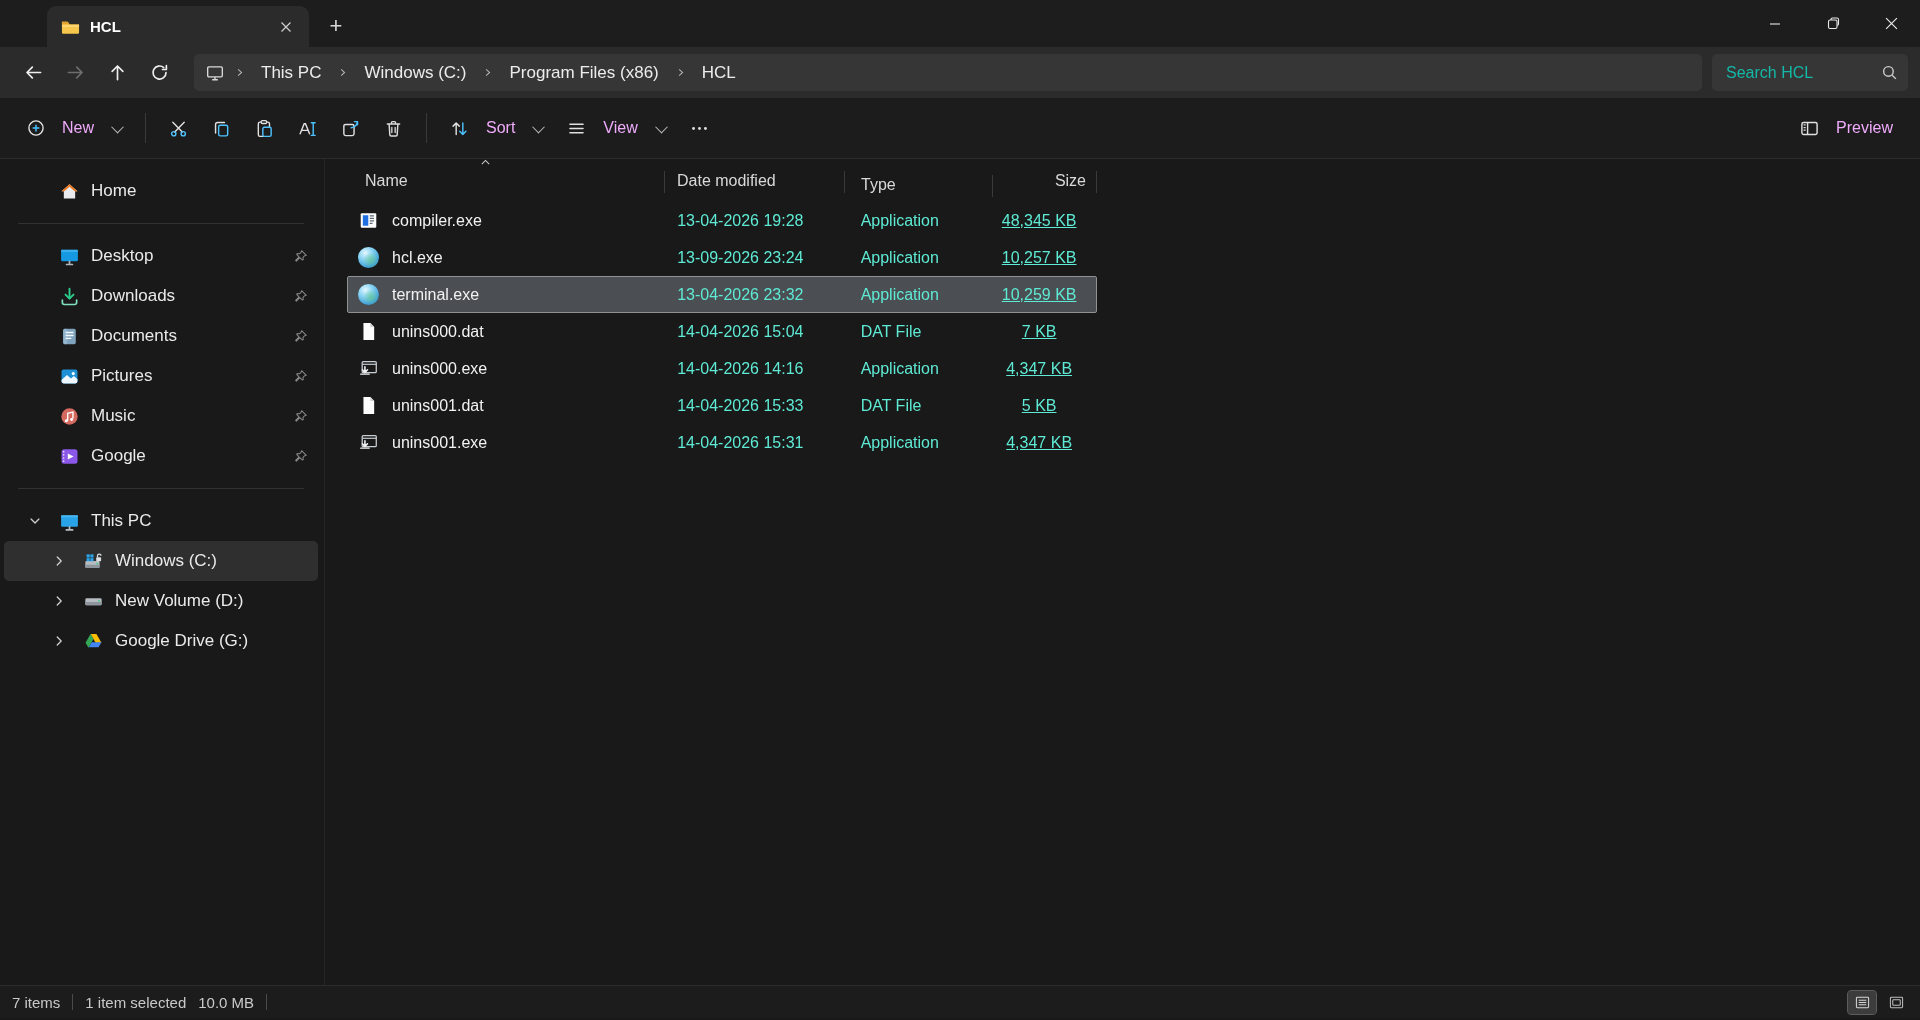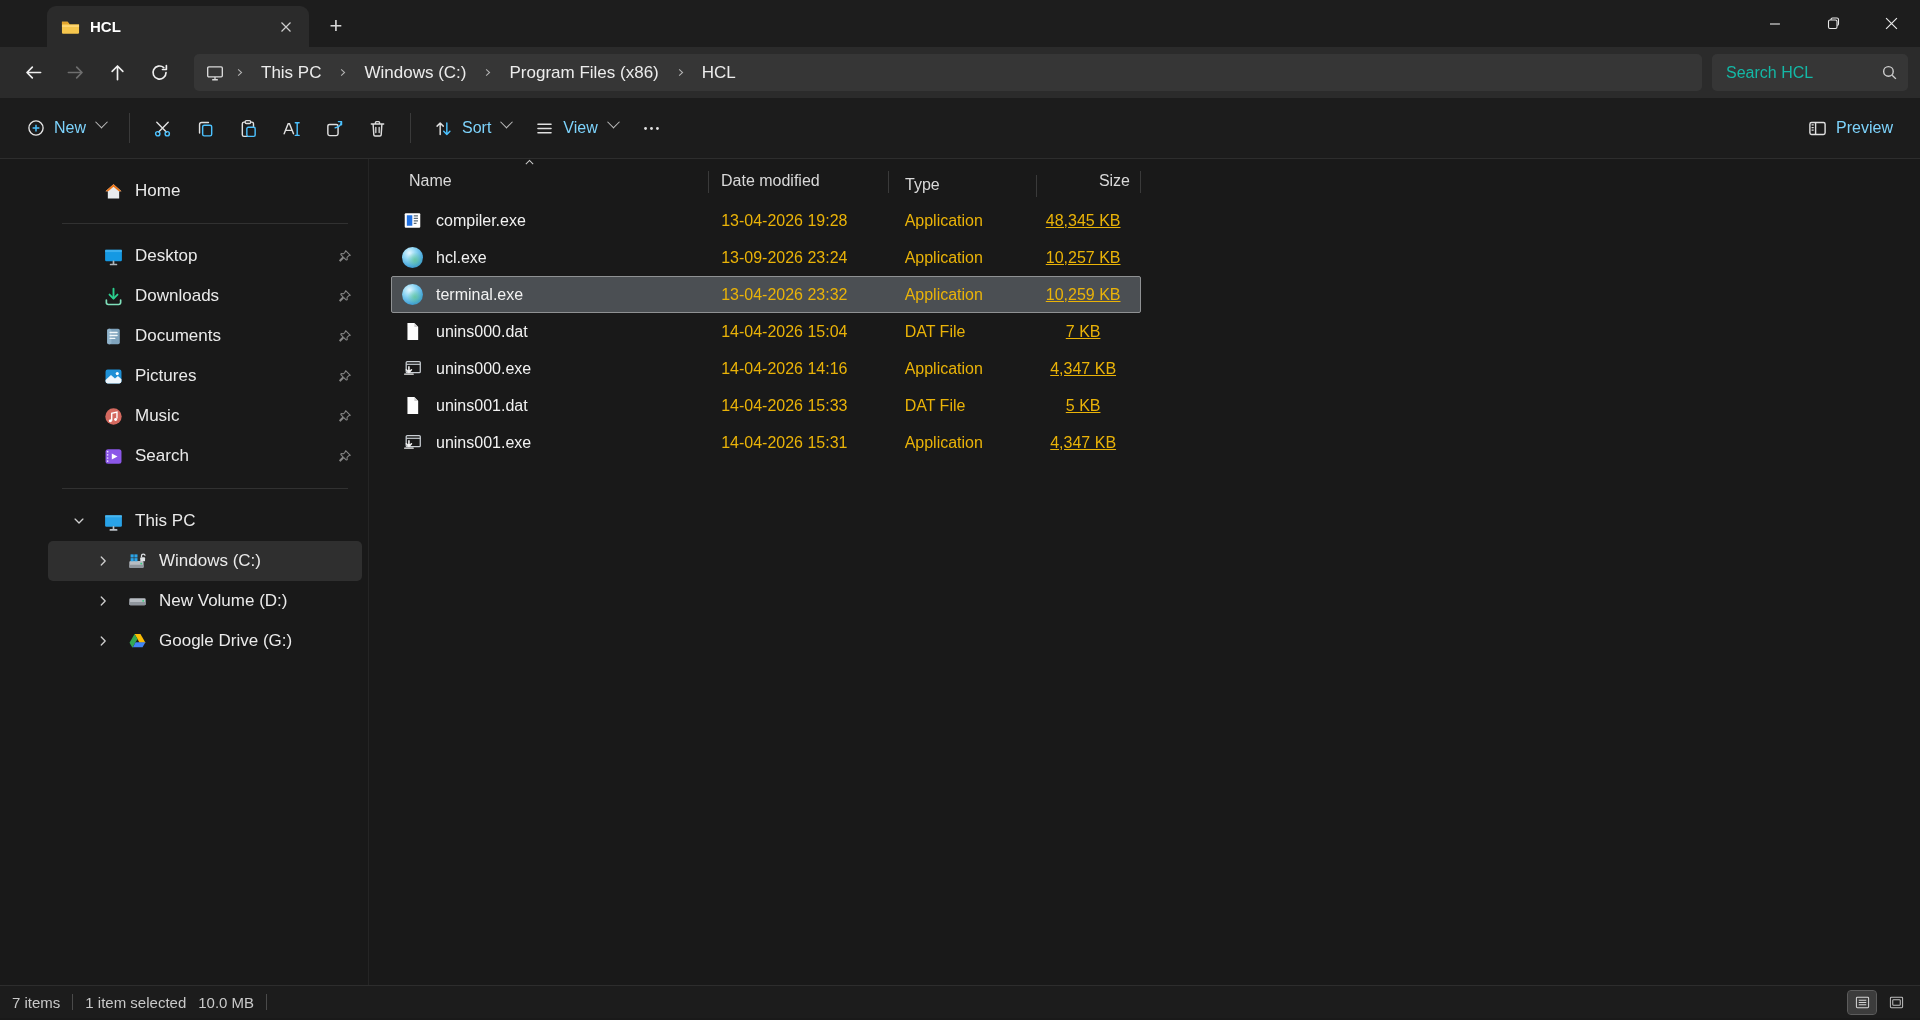--- a/index.html
+++ b/index.html
@@ -33,27 +33,27 @@
   .crumb { font-size:17px; color:#ececec; padding:3px 6px; border-radius:4px; white-space:nowrap; }
   .crumb-sep { flex:0 0 auto; padding:0 2px; }
   .searchbox {
     width:196px; height:37px; background:#363636; border-radius:5px;
     display:flex; align-items:center; padding:0 10px 0 14px; gap:8px;
   }
   .search-ph { flex:1; font-size:16px; color:#14b8a6; }
 
   
   .toolbar { height:61px; background:#1c1c1c; border-bottom:1px solid #2d2d2d; display:flex; align-items:center; padding:0 16px; gap:2px; }
-  .tbtn { display:flex; align-items:flex-start; gap:9px; padding:9px 11px; border-radius:5px; color:#7dd3fc; font-size:16px; }
+  .tbtn { display:flex; align-items:center; gap:17px; padding:9px 11px; border-radius:5px; color:#f0abfc; font-size:16px; }
   .tdiv { width:1px; height:30px; background:#3a3a3a; margin:0 10px; }
   .chev-down { width:9px; height:9px; border-right:1.6px solid #bdbdbd; border-bottom:1.6px solid #bdbdbd; transform:rotate(45deg) translate(-1px,-1px); margin-left:2px; }
   .spacer { flex:1; }
 
   
-  .content { display:flex; height:826px;padding-left:44px; }
+  .content { display:flex; height:826px; }
 
   
   .sidebar { width:325px; padding:12px 6px 0 4px; overflow:hidden; border-right:1px solid #252525; }
   .side-item { display:flex; align-items:center; height:40px; border-radius:5px; padding:0 10px 0 18px; gap:11px; }
   .side-item.selected { background:#2f2f2f; }
   .side-item .chevslot { width:26px; flex:0 0 auto; display:flex; align-items:center; justify-content:center; }
   .side-item.child { padding-left:42px; }
   .slabel { font-size:17px; color:#eaeaea; white-space:nowrap; }
   .pin { margin-left:auto; flex:0 0 auto; opacity:.85; }
   .side-sep { height:1px; background:#313131; margin:12px 14px; }
@@ -66,21 +66,21 @@
   .hc span { transform:translateY(-1px); }
   .col-name { width:318px; padding-left:18px; }
   .col-date { width:180px; padding-left:12px; }
   .col-type { width:148px; padding-left:16px;margin-top:8px; }
   .col-size { width:104px; justify-content:flex-end; padding-right:10px; }
   .sort-caret { position:absolute; left:132px; top:-9px; }
 
   .rows { margin-top:3px; }
   .row { display:flex; align-items:center; height:37px; width:750px; border:1px solid transparent; border-radius:2px; }
   .row.selected { background:#4b4f53; border-color:#8f9193; }
-  .cell { font-size:16px; color:#eab308; white-space:nowrap; overflow:hidden; }
+  .cell { font-size:16px; color:#5eead4; white-space:nowrap; overflow:hidden; }
   .cell.name { width:318px; display:flex; align-items:center; gap:13px; padding-left:10px; color:#f2f2f2; }
   .cell.date { width:180px; padding-left:12px; }
   .cell.type { width:148px; padding-left:16px; }
   .cell.size { width:104px; text-align:center; padding-right:10px;text-decoration:underline; }
   .ficon { width:21px; height:21px; flex:0 0 auto; }
   .sphere { border-radius:50%;
     background:
       radial-gradient(circle at 62% 62%, rgba(96,200,130,.65) 0%, rgba(96,200,130,0) 42%),
       radial-gradient(circle at 35% 28%, #e3f7ff 0%, #8fd6f4 32%, #45a4da 68%, #2e7fb0 100%);
   }
@@ -356,21 +356,21 @@
     <div class="side-item">
       <span class="chevslot"></span>
       <svg class="sicon" viewBox="0 0 20 20">
           <rect x="2.4" y="3" width="15.2" height="14" rx="2.4" fill="#8b57e8"></rect>
           <circle cx="4.4" cy="5.4" r=".8" fill="#e8dcff"></circle>
           <circle cx="4.4" cy="8.4" r=".8" fill="#e8dcff"></circle>
           <circle cx="4.4" cy="11.4" r=".8" fill="#e8dcff"></circle>
           <circle cx="4.4" cy="14.4" r=".8" fill="#e8dcff"></circle>
           <path d="M8.4 7.2l5.4 2.8-5.4 2.8z" fill="#fff"></path>
         </svg>
-      <span class="slabel">Search</span>
+      <span class="slabel">Google</span>
       <svg class="pin" width="15" height="15" viewBox="0 0 16 16">
           <path d="M9.2 1.8l5 5-1.9.5-1.6 1.6.2 2.6-1.2.2-2.4-2.4-3.7 3.7-.8-.8 3.7-3.7-2.4-2.4.2-1.2 2.6.2 1.6-1.6z" fill="none" stroke="#9b9b9b" stroke-width="1.1" stroke-linejoin="round"></path>
         </svg>
     </div>
 
     <div class="side-sep"></div>
 
     <div class="side-item">
       <span class="chevslot">
         <svg width="14" height="14" viewBox="0 0 16 16">

